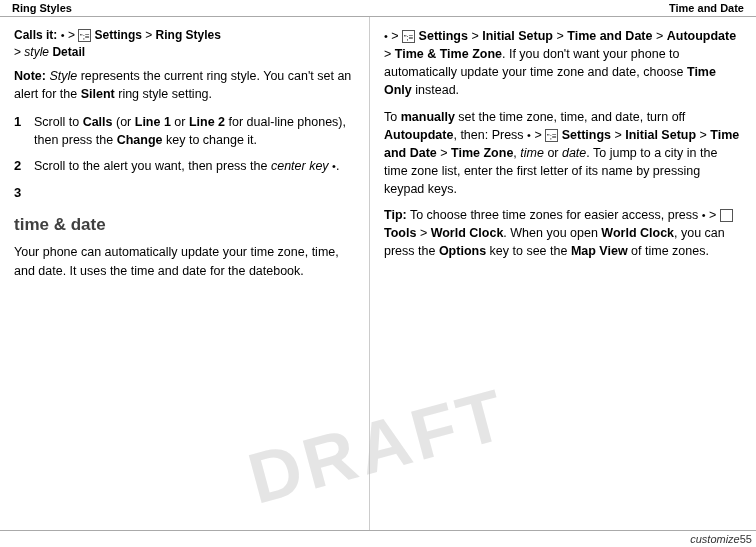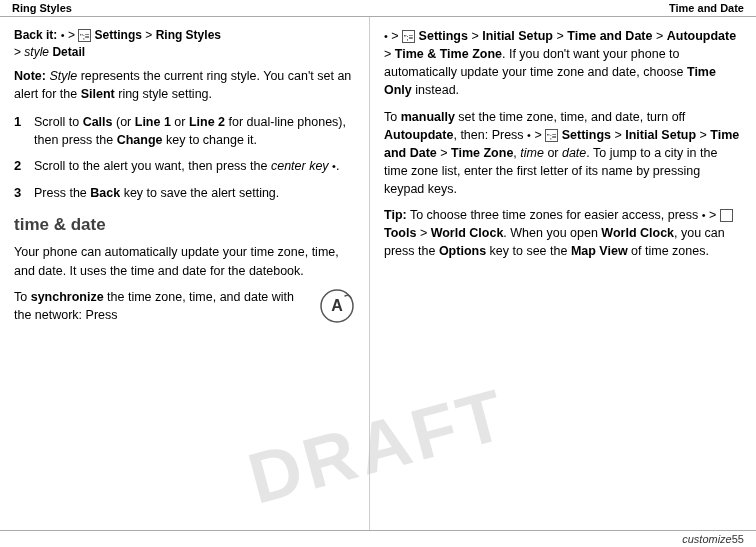--- a/index.html
+++ b/index.html
@@ -65,21 +65,21 @@
       font-size: 12.5px;
       line-height: 1.45;
       overflow: hidden;
     }
 
     
     .footer-bar {
       display: flex;
       justify-content: flex-end;
       align-items: center;
-      padding: 2px 12px;
+      padding: 2px 4px;
       border-top: 1px solid #aaa;
       font-size: 11px;
       font-style: italic;
       color: #333;
     }
 
     
     .find-it-line {
       font-size: 12px;
       margin-bottom: 6px;
@@ -185,61 +185,46 @@
   <div class="header-bar">
     <span class="header-left">Ring Styles</span>
     <span class="header-right">Time and Date</span>
   </div>
 
   <div class="content-area">
 
     <div class="left-column">
 
       <div class="find-it-line">
-        <span class="bold">Back it:</span>
+        <span class="bold">Calls it:</span>
         <span> <span style="font-size:11px">•</span> &gt; <span style="display:inline-block;width:13px;height:13px;border:1px solid #555;vertical-align:middle;text-align:center;font-size:8px;line-height:13px;">";≡</span> <b>Settings</b> &gt; <b>Ring Styles</b><br>&gt; <i>style</i> <b>Detail</b></span>
       </div>
 
       <div class="note-block">
         <span class="note-label">Note: </span><span><i>Style</i> represents the current ring style. You can't set an alert for the <b>Silent</b> ring style setting.</span>
       </div>
 
       <ol class="numbered-list">
         <li>
           <span class="list-num">1</span>
           <span>Scroll to <b>Calls</b> (or <b>Line 1</b> or <b>Line 2</b> for dual-line phones), then press the <b>Change</b> key to change it.</span>
         </li>
         <li>
           <span class="list-num">2</span>
           <span>Scroll to the alert you want, then press the <i>center key</i> <span style="font-size:11px">•</span>.</span>
         </li>
         <li>
           <span class="list-num">3</span>
-          <span>Press the <b>Back</b> key to save the alert setting.</span>
         </li>
       </ol>
 
       <div class="section-heading">time &amp; date</div>
 
       <div class="body-para">Your phone can automatically update your time zone, time, and date. It uses the time and date for the datebook.</div>
 
-      <div class="sync-line">
-        <div class="sync-text">To <b>synchronize</b> the time zone, time, and date with the network: Press</div>
-
-        <div class="network-icon">
-          <svg width="36" height="36" viewBox="0 0 36 36" xmlns="http://www.w3.org/2000/svg">
-
-            <circle cx="18" cy="18" r="16" fill="none" stroke="#555" stroke-width="1.5"></circle>
-
-            <text x="18" y="23" text-anchor="middle" font-size="16" font-weight="bold" font-family="Arial" fill="#333">A</text>
-
-            <path d="M 26 8 Q 30 6 32 10" fill="none" stroke="#555" stroke-width="1.5" stroke-linecap="round"></path>
-          </svg>
-        </div>
-      </div>
 
     </div>
 
     <div class="right-column">
 
       <div class="body-para section-gap">
         <span style="font-size:11px">•</span> &gt; <span style="display:inline-block;width:13px;height:13px;border:1px solid #555;vertical-align:middle;text-align:center;font-size:8px;line-height:13px;">";≡</span> <b>Settings</b> &gt; <b>Initial Setup</b> &gt; <b>Time and Date</b> &gt; <b>Autoupdate</b> &gt; <b>Time &amp; Time Zone</b>. If you don't want your phone to automatically update your time zone and date, choose <b>Time Only</b> instead.
       </div>
 
       <div class="body-para">

